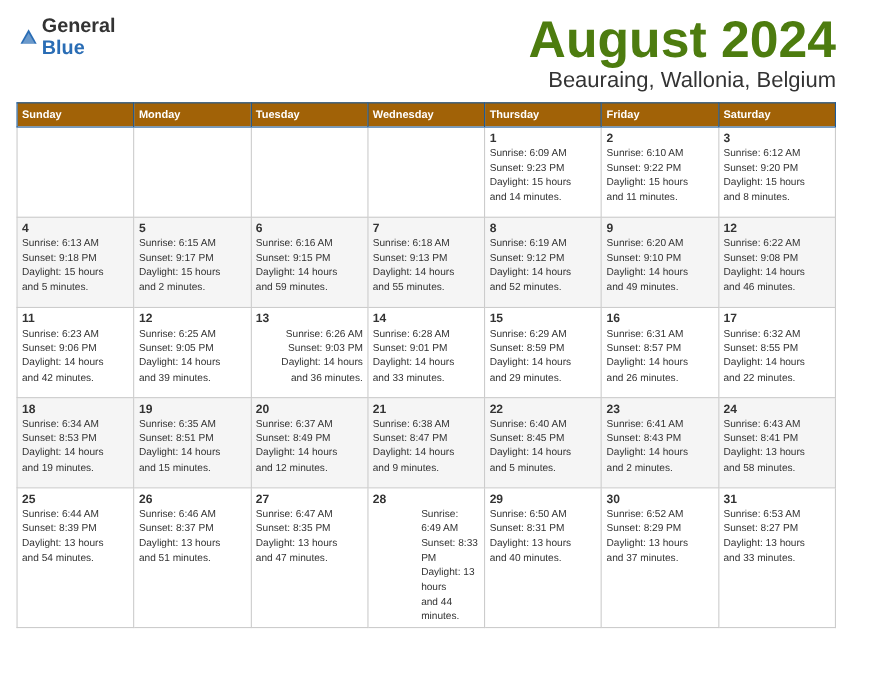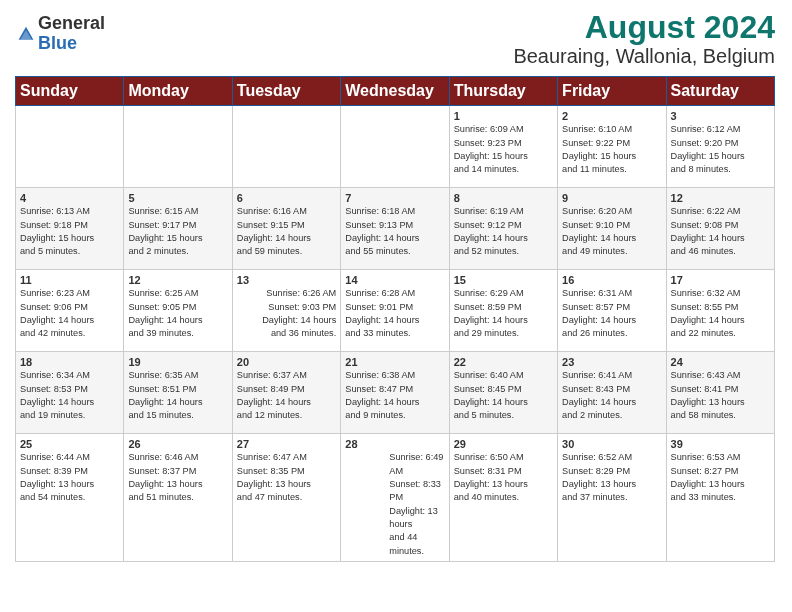--- a/index.html
+++ b/index.html
@@ -5,21 +5,21 @@
     * { box-sizing: border-box; margin: 0; padding: 0; }
     body {
       font-family: Arial, sans-serif;
       background: #fff;
       width: 792px;
       height: 612px;
       overflow: hidden;
     }
     .page {
       width: 792px;
-      padding: 10px 17px 10px 15px;
+      padding: 10px 32px 10px 15px;
     }
     .header-row {
       display: flex;
       justify-content: space-between;
       align-items: flex-start;
       margin-bottom: 8px;
     }
     .logo-area {
       display: flex;
       align-items: center;
@@ -34,40 +34,40 @@
     .logo-blue { color: #2a6db5; }
     .logo-icon {
       margin-left: 2px;
       width: 18px;
       height: 18px;
     }
     .title-area {
       text-align: right;
     }
     .main-title {
-      font-size: 32px;
+      font-size: 47px;
       font-weight: bold;
-      color: #0f766e;
+      color: #4d7c0f;
       line-height: 1.1;
     }
     .subtitle {
       font-size: 20px;
       color: #333;
       font-weight: normal;
     }
     .calendar {
       width: 100%;
       border-collapse: collapse;
       table-layout: fixed;
     }
     .calendar thead tr th {
-      background-color: #7f1d1d;
+      background-color: #a16207;
       color: #fff;
       font-weight: bold;
-      font-size: 16px;
+      font-size: 10px;
       padding: 5px 4px;
       text-align: left;
       border: 1px solid #1a5a9a;
     }
     .calendar tbody tr td {
       border: 1px solid #ccc;
       vertical-align: top;
       padding: 4px 4px 3px 4px;
       font-size: 9.5px;
       color: #333;
@@ -346,21 +346,21 @@
 and 40 minutes.</div>
           </td>
           <td>
             <span class="day-number">30</span>
             <div class="day-info" style="white-space: pre-line;">Sunrise: 6:52 AM
 Sunset: 8:29 PM
 Daylight: 13 hours
 and 37 minutes.</div>
           </td>
           <td>
-            <span class="day-number">39</span>
+            <span class="day-number">31</span>
             <div class="day-info" style="white-space: pre-line;">Sunrise: 6:53 AM
 Sunset: 8:27 PM
 Daylight: 13 hours
 and 33 minutes.</div>
           </td>
         </tr>
       </tbody>
   </table>
 </div>
 

